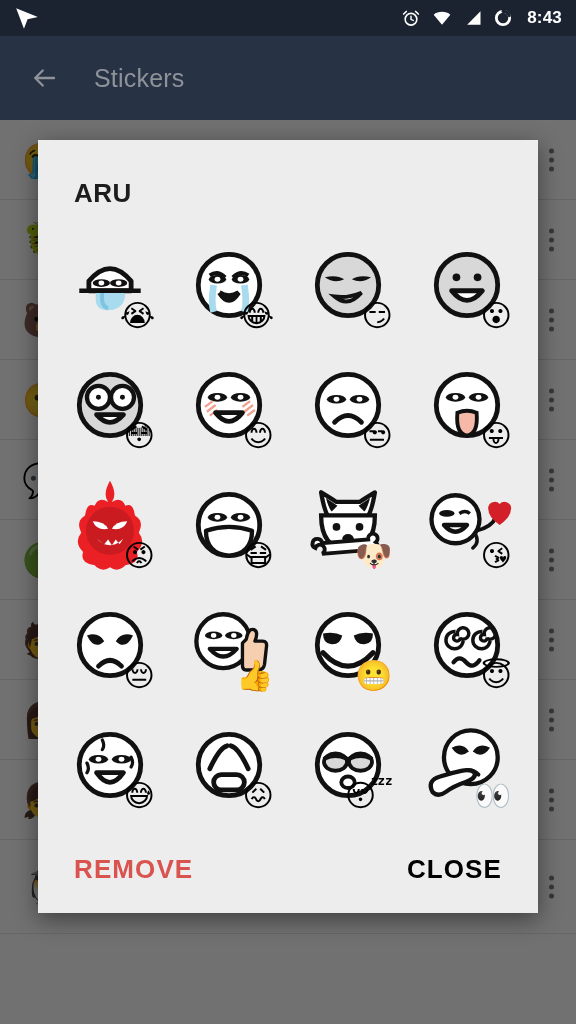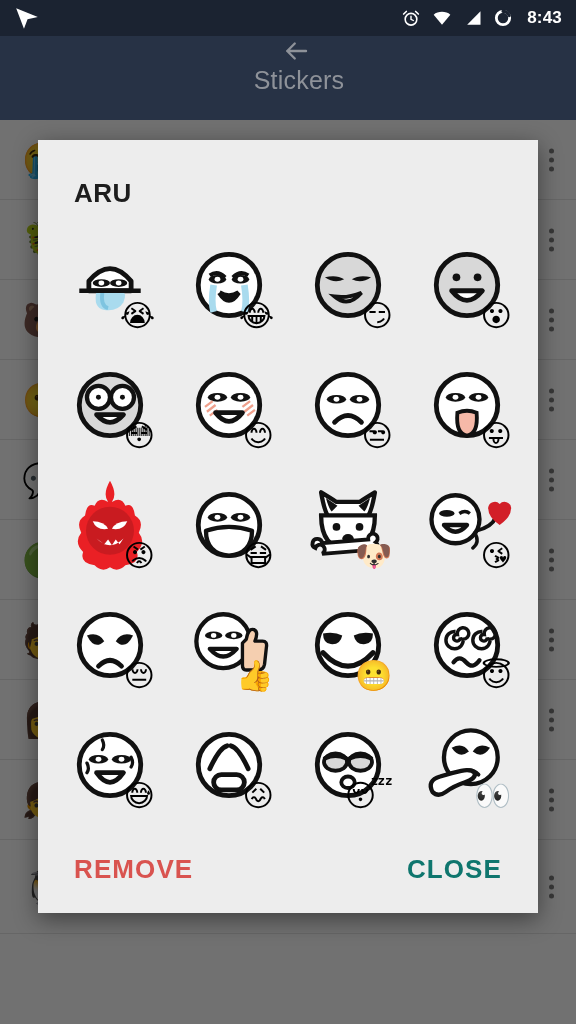--- a/index.html
+++ b/index.html
@@ -18,21 +18,21 @@
     padding:0 14px; z-index:5;
   }
   .sb-left{ display:flex; align-items:center; flex:1; }
   .sb-right{ display:flex; align-items:center; gap:10px; }
   .sb-time{ color:#fff; font-size:17px; font-weight:bold; letter-spacing:.2px; margin-left:4px;}
   .ic{ display:block; }
 
   
   .toolbar{
     position:absolute; top:36px; left:0; width:576px; height:84px;
-    background:#273245; display:flex; align-items:center; z-index:4;flex-direction:column;
+    background:#273245; display:flex; align-items:center; z-index:4;
   }
   .tb-back{ width:56px; display:flex; justify-content:center; align-items:center; margin-left:16px; }
   .tb-title{
     color:#8e9299; font-size:25px; margin-left:22px; letter-spacing:.2px;
   }
 
   
   .bglist{
     position:absolute; top:120px; left:0; width:576px; height:904px;
     background:#fafafa; z-index:1; overflow:hidden;
@@ -90,21 +90,21 @@
   }
   .actions{
     height:96px; display:flex; align-items:center;
     justify-content:space-between; padding:0 36px;
   }
   .btn{
     background:none; border:none; font-size:26px; font-weight:bold;
     letter-spacing:1.1px; cursor:pointer; font-family:"Liberation Sans", sans-serif;
   }
   .btn-remove{ color:#d9534f; }
-  .btn-close{ color:#0f766e; }
+  .btn-close{ color:#000000; }
 </style>
 </head>
 <body>
 
 <div id="app">
 
   <div class="bglist">
     <div class="bgrow">
       <div class="bg-thumb">😭</div>
       <div class="bg-name">ARU</div>

